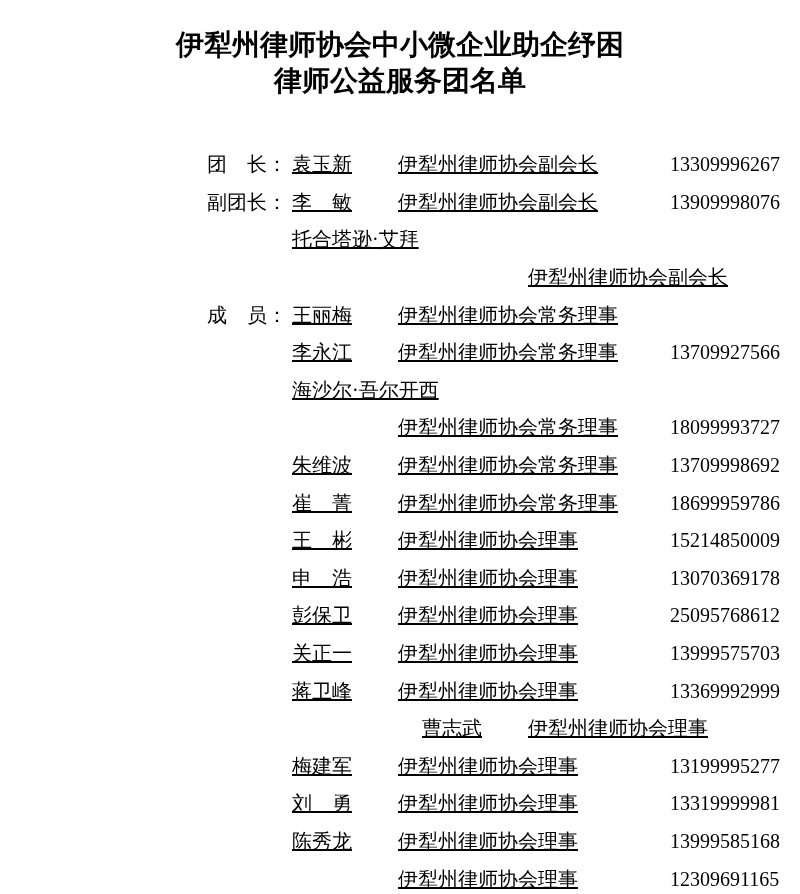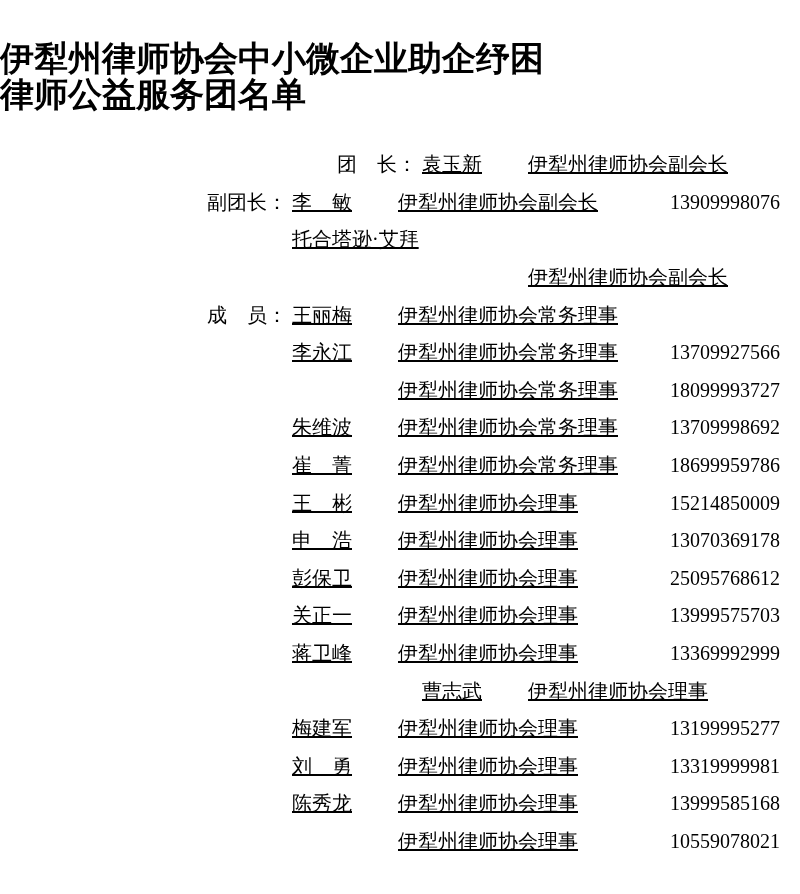--- a/index.html
+++ b/index.html
@@ -10,23 +10,24 @@
   .page {
     position: relative;
     width: 800px;
     height: 894px;
     background: #ffffff;
     color: #000000;
     font-family: "Liberation Serif", "DejaVu Serif", serif;
     overflow: hidden;
   }
   .doc-title {
-    margin-top: 41px;
+    margin-top: 27px;
+    text-align: center;
     font-weight: bold;
-    font-size: 34px;
+    font-size: 28px;
     line-height: 36px;
     letter-spacing: 0px;
   }
   .doc-title .title-line {
     white-space: nowrap;
   }
   .roster {
     position: absolute;
     top: 146px;
     left: 0;
@@ -58,20 +59,21 @@
   <div class="doc-title">
     <div class="title-line">伊犁州律师协会中小微企业助企纾困</div>
     <div class="title-line">律师公益服务团名单</div>
   </div>
 
   <div class="roster" id="roster">
     <div class="roster-row">
       <div class="cell role">团　长：</div>
       <div class="cell name">袁玉新</div>
       <div class="cell title">伊犁州律师协会副会长</div>
+      <div class="cell phone">13309996267</div>
     </div>
 
     <div class="roster-row">
       <div class="cell role">副团长：</div>
       <div class="cell name">李　敏</div>
       <div class="cell title">伊犁州律师协会副会长</div>
       <div class="cell phone">13909998076</div>
     </div>
 
     <div class="roster-row">
@@ -94,20 +96,26 @@
       <div class="cell phone"></div>
     </div>
 
     <div class="roster-row">
       <div class="cell role"></div>
       <div class="cell name">李永江</div>
       <div class="cell title">伊犁州律师协会常务理事</div>
       <div class="cell phone">13709927566</div>
     </div>
 
+    <div class="roster-row">
+      <div class="cell role"></div>
+      <div class="cell name">海沙尔·吾尔开西</div>
+      <div class="cell title"></div>
+      <div class="cell phone"></div>
+    </div>
 
     <div class="roster-row">
       <div class="cell role"></div>
       <div class="cell name"></div>
       <div class="cell title">伊犁州律师协会常务理事</div>
       <div class="cell phone">18099993727</div>
     </div>
 
     <div class="roster-row">
       <div class="cell role"></div>
@@ -181,17 +189,17 @@
     <div class="roster-row">
       <div class="cell role"></div>
       <div class="cell name">陈秀龙</div>
       <div class="cell title">伊犁州律师协会理事</div>
       <div class="cell phone">13999585168</div>
     </div>
 
     <div class="roster-row">
       <div class="cell role"></div>
       <div class="cell title">伊犁州律师协会理事</div>
-      <div class="cell phone">10559078021</div>
+      <div class="cell phone">12309691165</div>
     </div>
   </div>
 
 </div>
 
 </body></html>

